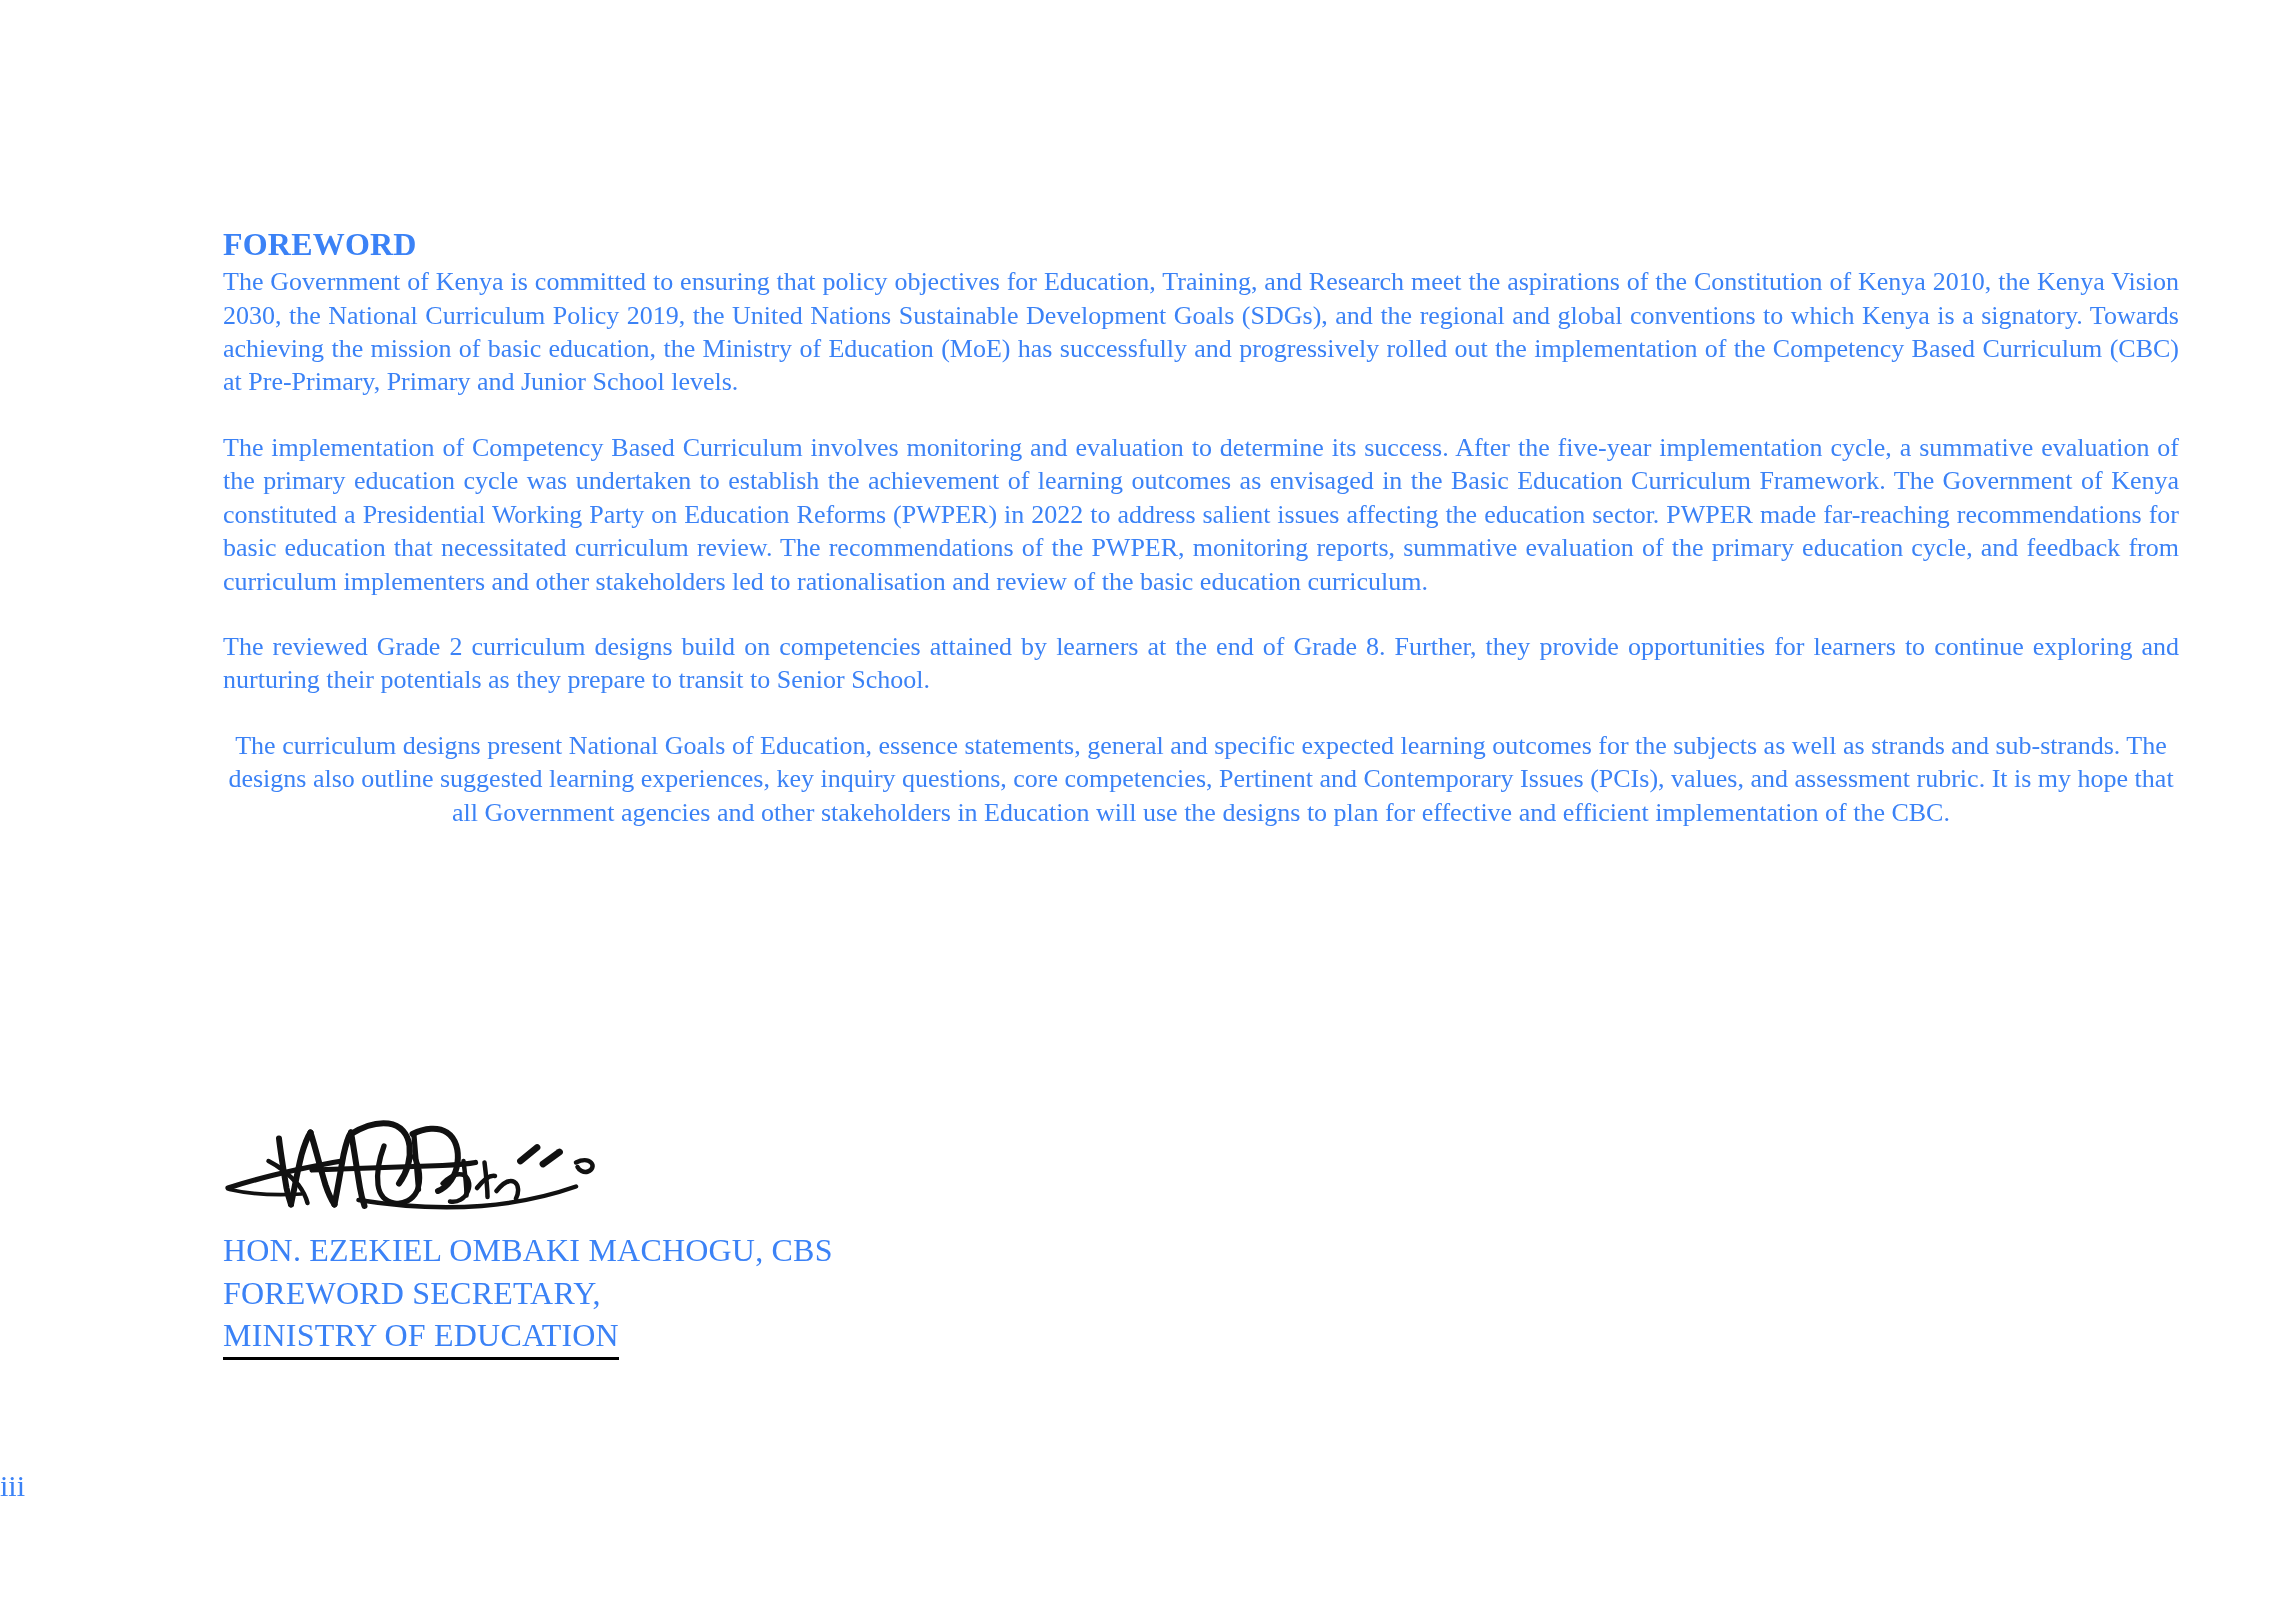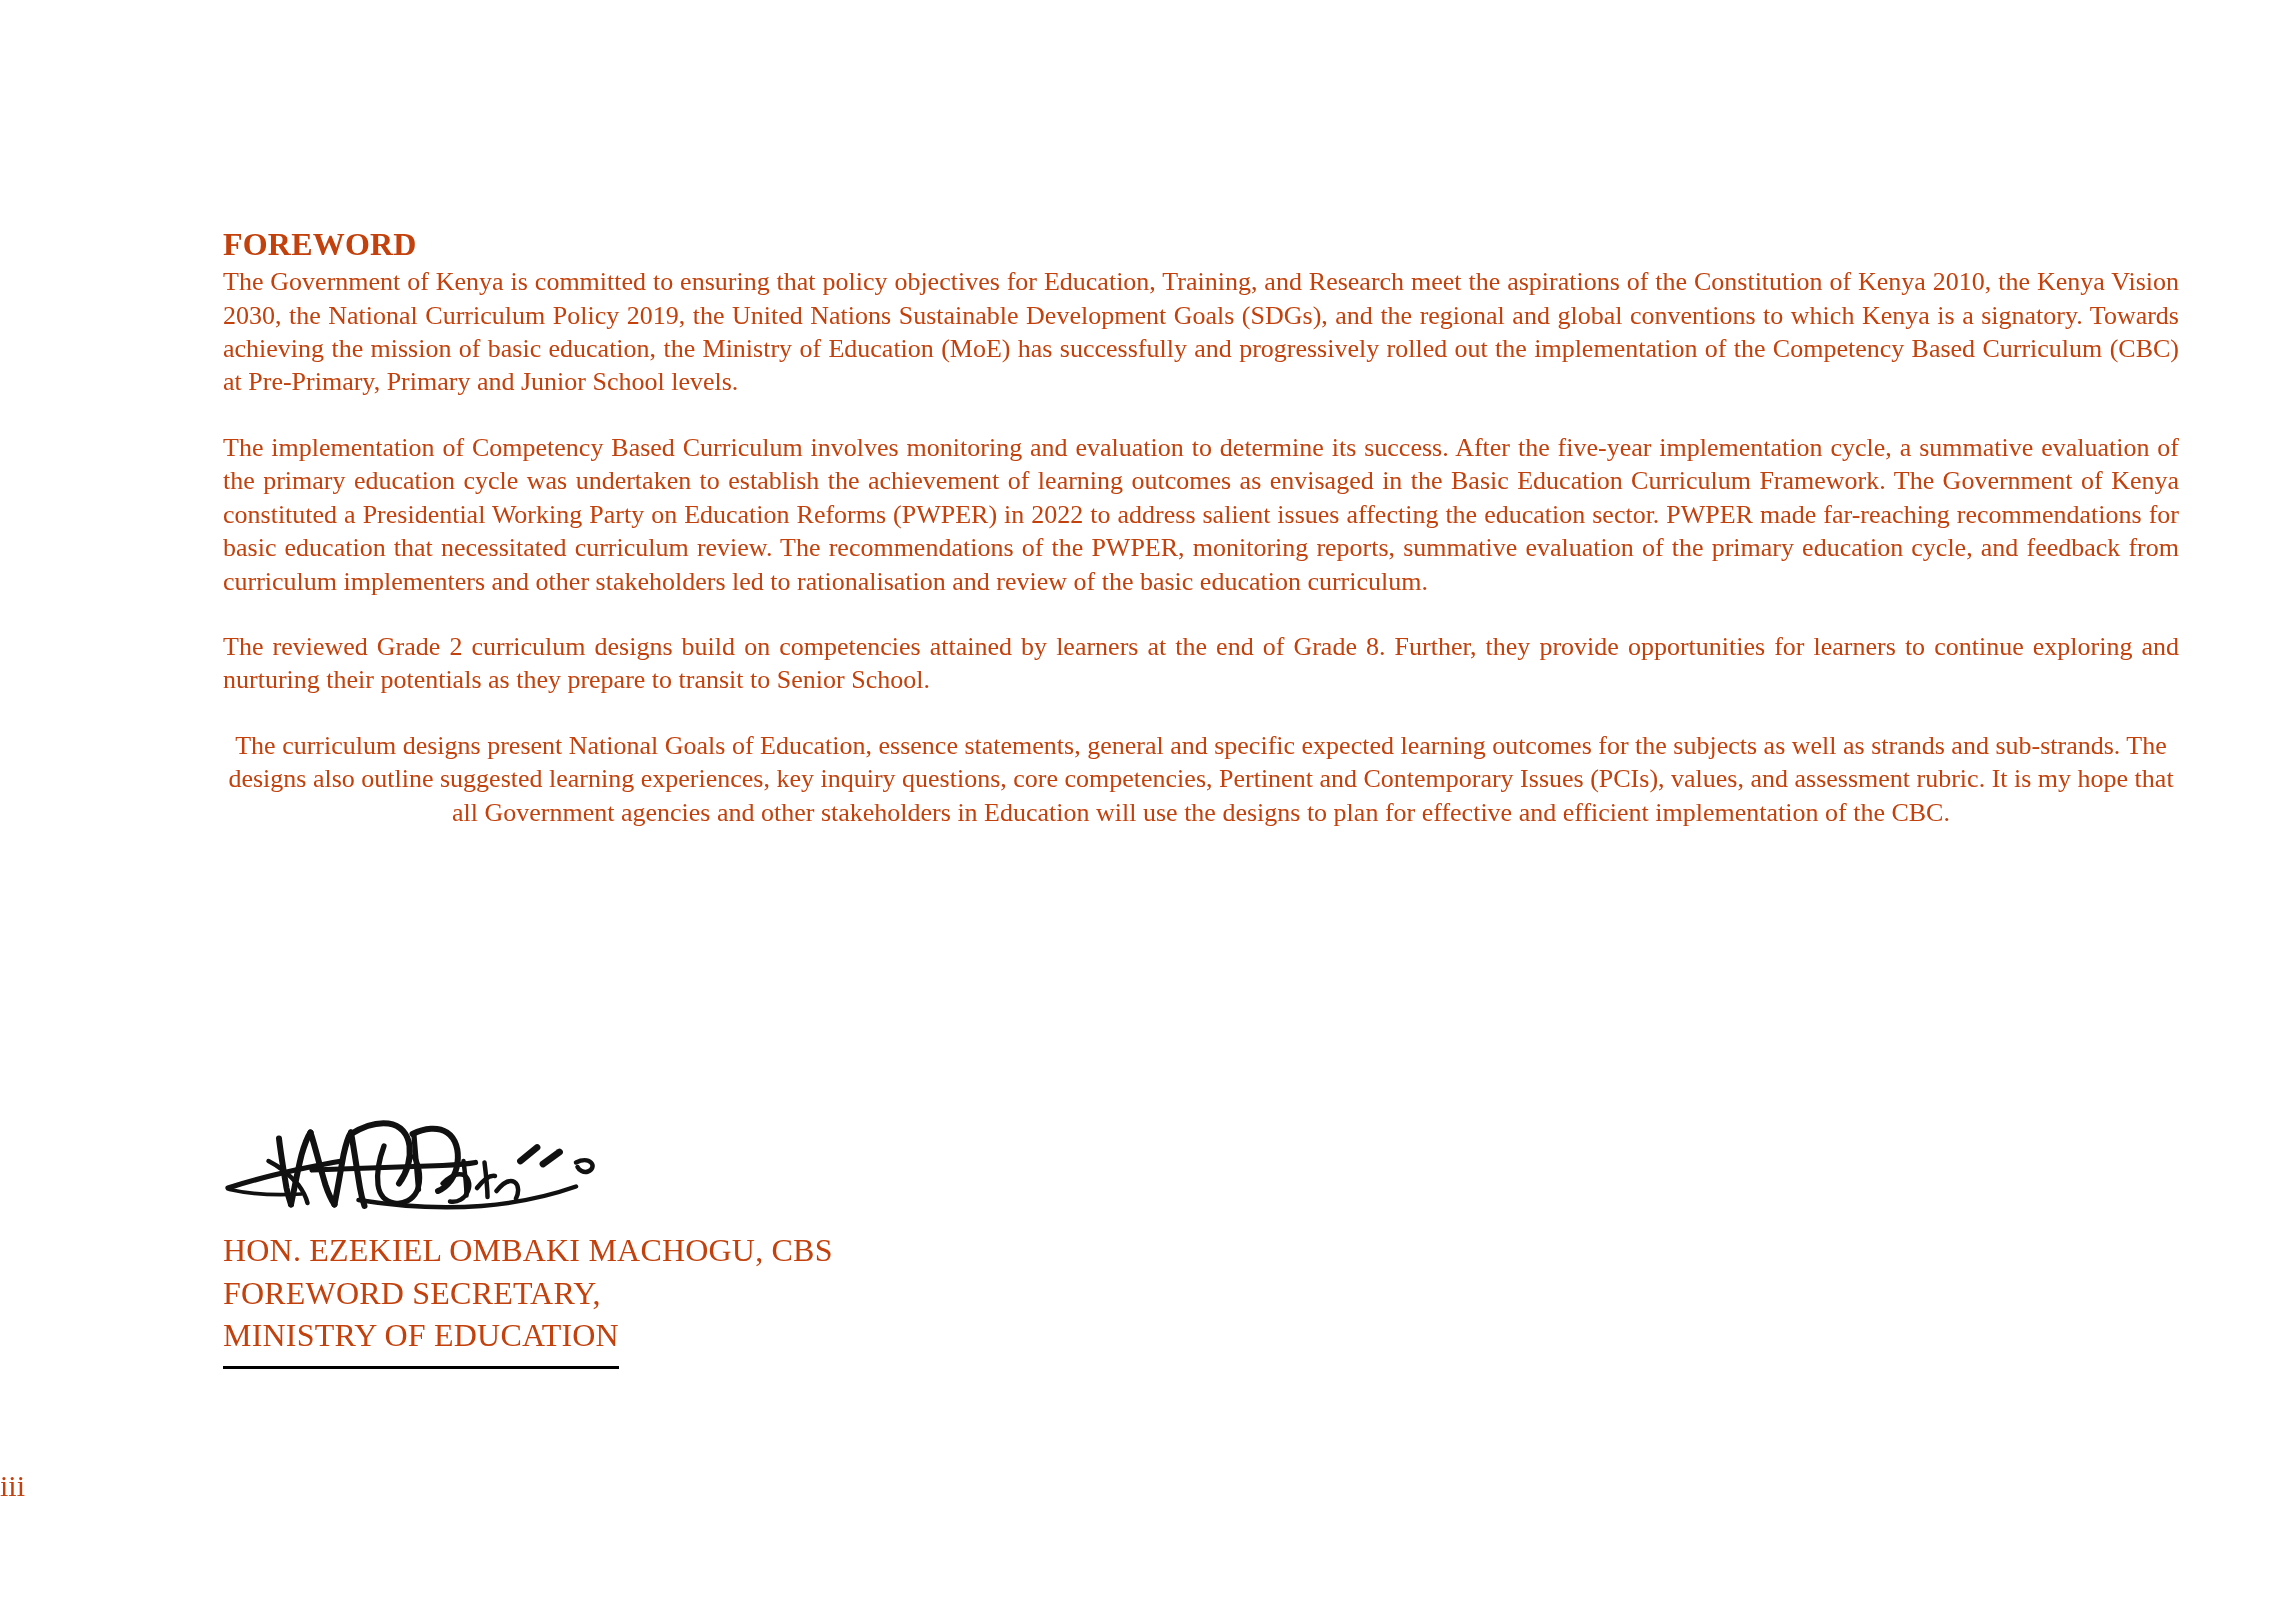--- a/index.html
+++ b/index.html
@@ -7,21 +7,21 @@
     padding: 0;
     background: #ffffff;
   }
   .page {
     position: relative;
     width: 2284px;
     height: 1618px;
     background: #ffffff;
     overflow: hidden;
     font-family: "Liberation Serif", "DejaVu Serif", serif;
-    color: #c2410c;
+    color: #3b82f6;
   }
   .content {
     position: absolute;
     left: 223px;
     top: 226px;
     width: 1956px;
   }
   .foreword-heading {
     font-size: 32px;
     font-weight: bold;
@@ -64,21 +64,21 @@
     line-height: 1.33;
     letter-spacing: 0.2px;
     white-space: nowrap;
   }
   .signer-line {
     display: block;
   }
   .signer-line.underlined {
     display: inline-block;
     border-bottom: 3px solid #000;
-    padding-bottom: 9px;
+    padding-bottom: 0;
   }
   .page-number {
     position: absolute;
     left: 0;
     right: 0;
     top: 1471px;
     text-align: left;
     font-size: 30px;
     line-height: 1;
   }

